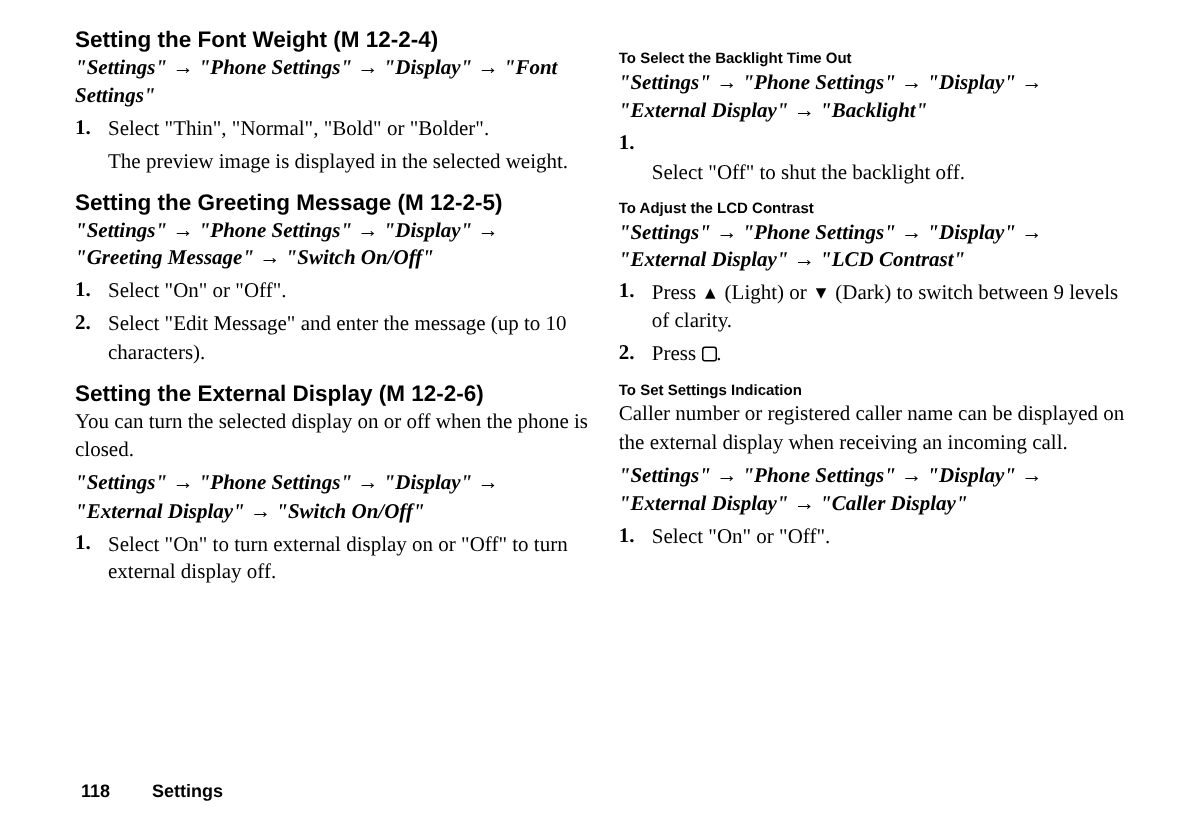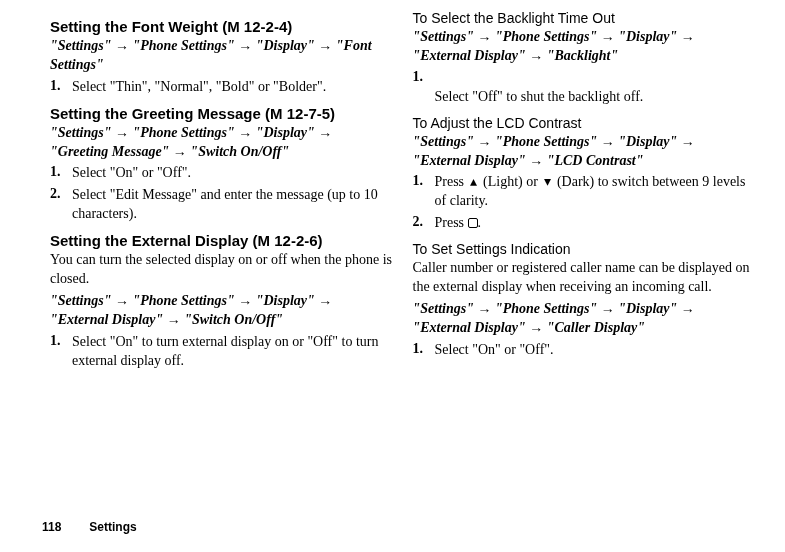--- a/index.html
+++ b/index.html
@@ -7,20 +7,21 @@
       width: 785px;
       height: 552px;
       background: white;
       font-family: "Times New Roman", Times, serif;
       position: relative;
       padding: 10px 30px 20px 50px;
     }
     .columns {
       display: flex;
       gap: 20px;
+      align-items: center;
     }
     .col {
       flex: 1;
       width: 50%;
     }
     .section-title {
       font-family: Arial, Helvetica, sans-serif;
       font-weight: bold;
       font-size: 15px;
       margin-top: 8px;
@@ -51,31 +52,31 @@
       font-size: 14px;
       line-height: 1.35;
     }
     .body-text {
       font-size: 14px;
       line-height: 1.35;
       margin-bottom: 3px;
     }
     .sub-title {
       font-family: Arial, Helvetica, sans-serif;
-      font-size: 14px;
-      font-weight: normal;
+      font-size: 10px;
+      font-weight: bold;
       margin-top: 8px;
       margin-bottom: 2px;
     }
     .indent {
       margin-left: 22px;
     }
     .footer {
       position: absolute;
-      left: 42px;
+      left: 54px;
       bottom: 18px;
       font-family: Arial, Helvetica, sans-serif;
       font-weight: bold;
       font-size: 12px;
     }
     .footer .page { margin-right: 28px; }
     .keyicon {
       font-style: normal;
       display: inline-block;
       width: 12px;
@@ -100,23 +101,24 @@
   <div class="col">
 
     <div class="section-title">
       <span>Setting the Font Weight</span><span class="mref"> (M 12-2-4)</span>
     </div>
     <div class="path">"Settings" → "Phone Settings" → "Display" → "Font Settings"</div>
     <div class="step">
       <div class="num">1.</div>
       <div class="text">Select "Thin", "Normal", "Bold" or "Bolder".</div>
     </div>
+    <div class="body-text indent">The preview image is displayed in the selected weight.</div>
 
     <div class="section-title">
-      <span>Setting the Greeting Message</span><span class="mref"> (M 12-7-5)</span>
+      <span>Setting the Greeting Message</span><span class="mref"> (M 12-2-5)</span>
     </div>
     <div class="path">"Settings" → "Phone Settings" → "Display" → "Greeting Message" → "Switch On/Off"</div>
     <div class="step">
       <div class="num">1.</div>
       <div class="text">Select "On" or "Off".</div>
     </div>
     <div class="step">
       <div class="num">2.</div>
       <div class="text">Select "Edit Message" and enter the message (up to 10 characters).</div>
     </div>

